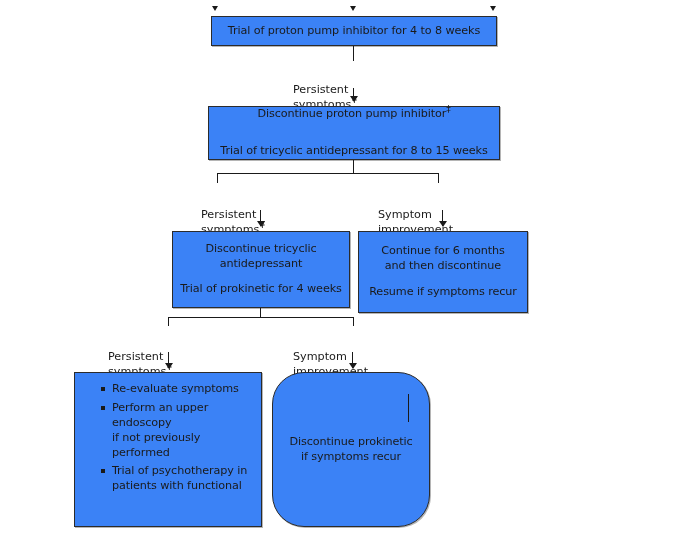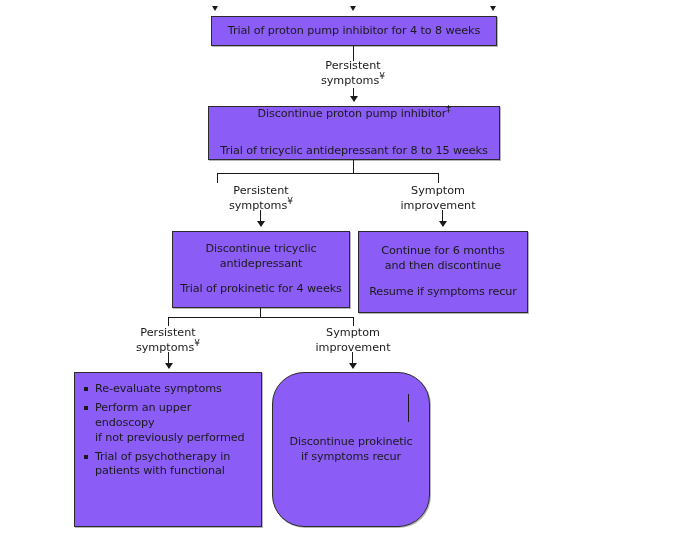--- a/index.html
+++ b/index.html
@@ -19,40 +19,40 @@
     position: absolute;
     left: 0; top: 0;
     width: 683px;
     height: 539px;
   }
   
   .node {
     position: absolute;
     box-sizing: border-box;
     border: 1.3px solid #2b2b2b;
-    background: #8b5cf6;
+    background: #3b82f6;
     display: flex;
     flex-direction: column;
     align-items: center;
     justify-content: center;
     text-align: center;
     font-size: 11.2px;
     line-height: 1.32;
     letter-spacing: -0.1px;
     box-shadow: 1px 1px 0 rgba(120,120,120,0.55);
   }
   .node .line { display: block; white-space: nowrap; }
   .node .gap { height: 11px; }
 
   
   .node.list {
     align-items: flex-start;
     justify-content: flex-start;
     text-align: left;
-    padding: 9px 8px 8px 9px;
+    padding: 9px 8px 8px 26px;
   }
   .node.list ul {
     margin: 0;
     padding: 0;
     list-style: none;
     width: 100%;
   }
   .node.list li {
     position: relative;
     padding-left: 11px;
@@ -66,25 +66,26 @@
     left: 0;
     top: 5px;
     width: 4px;
     height: 4px;
     background: #1a1a1a;
   }
 
   
   .edge-label {
     position: absolute;
-    text-align: center;
+    text-align: left;
     font-size: 11.2px;
     line-height: 1.34;
     white-space: nowrap;
     color: #1a1a1a;
+    margin-top: 24px;
   }
   .edge-label .l { display: block; }
   sup.fn {
     font-size: 9px;
     vertical-align: super;
     line-height: 0;
   }
 
   
   .vline {

